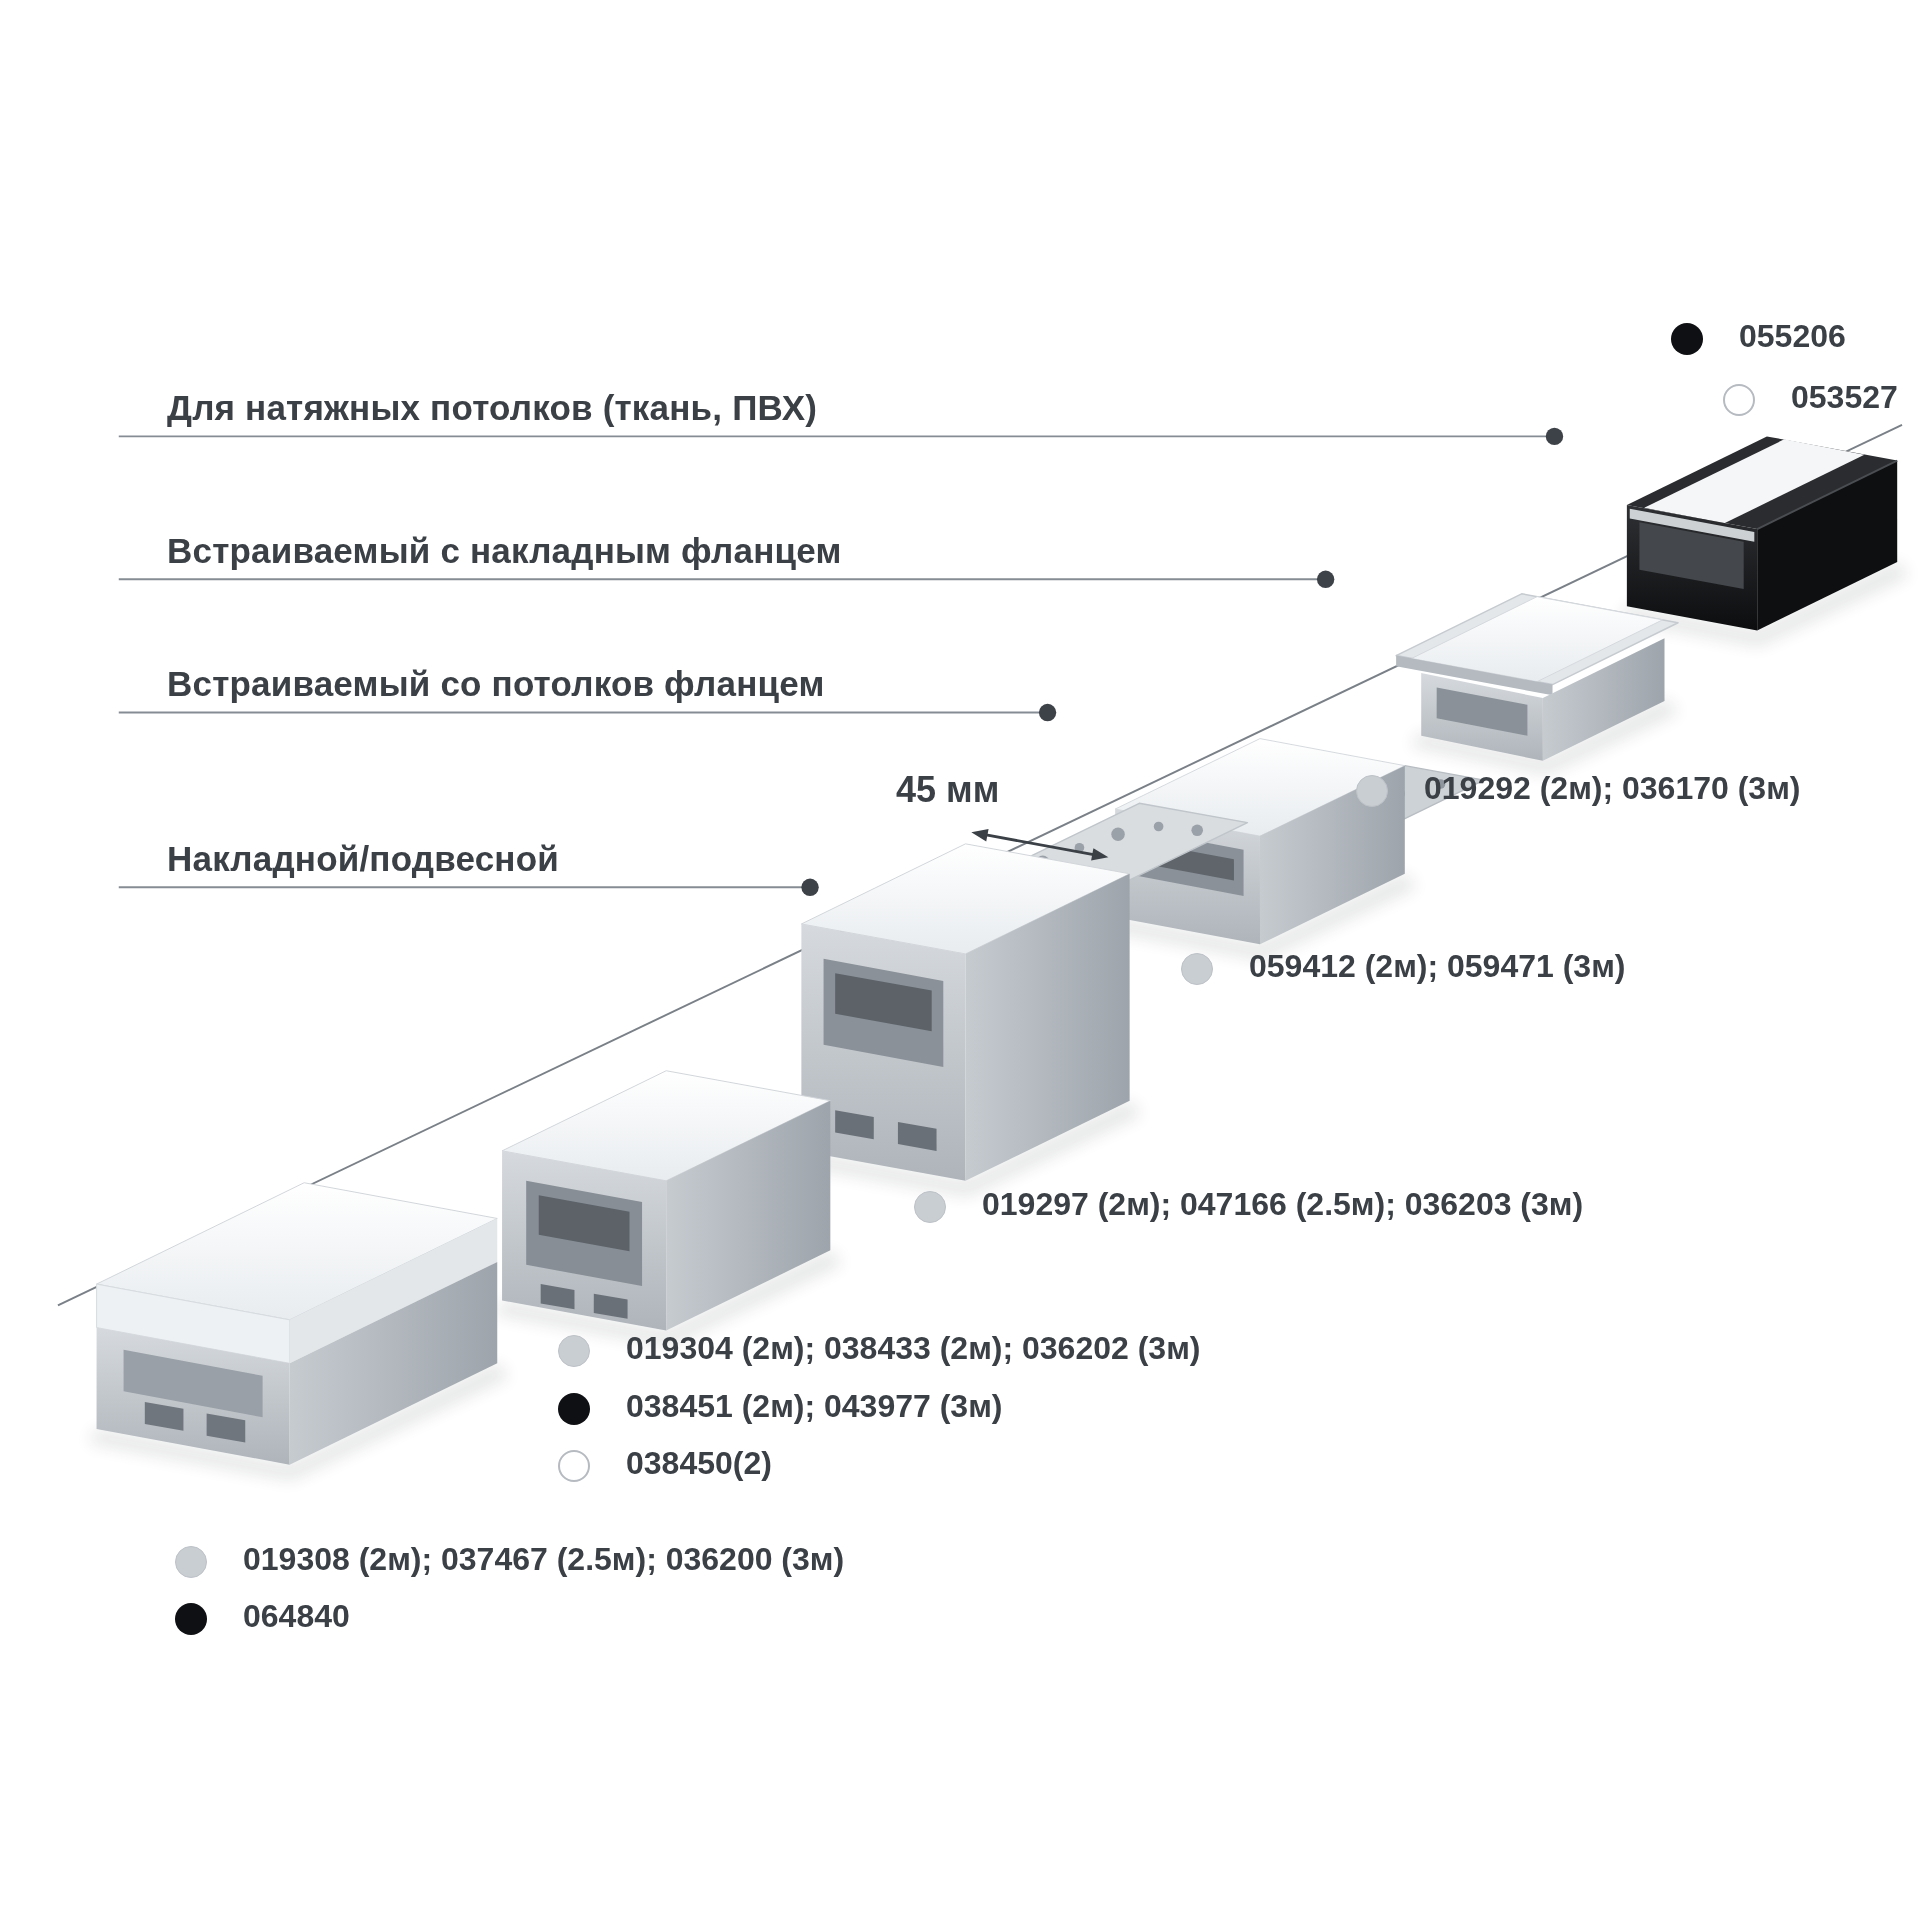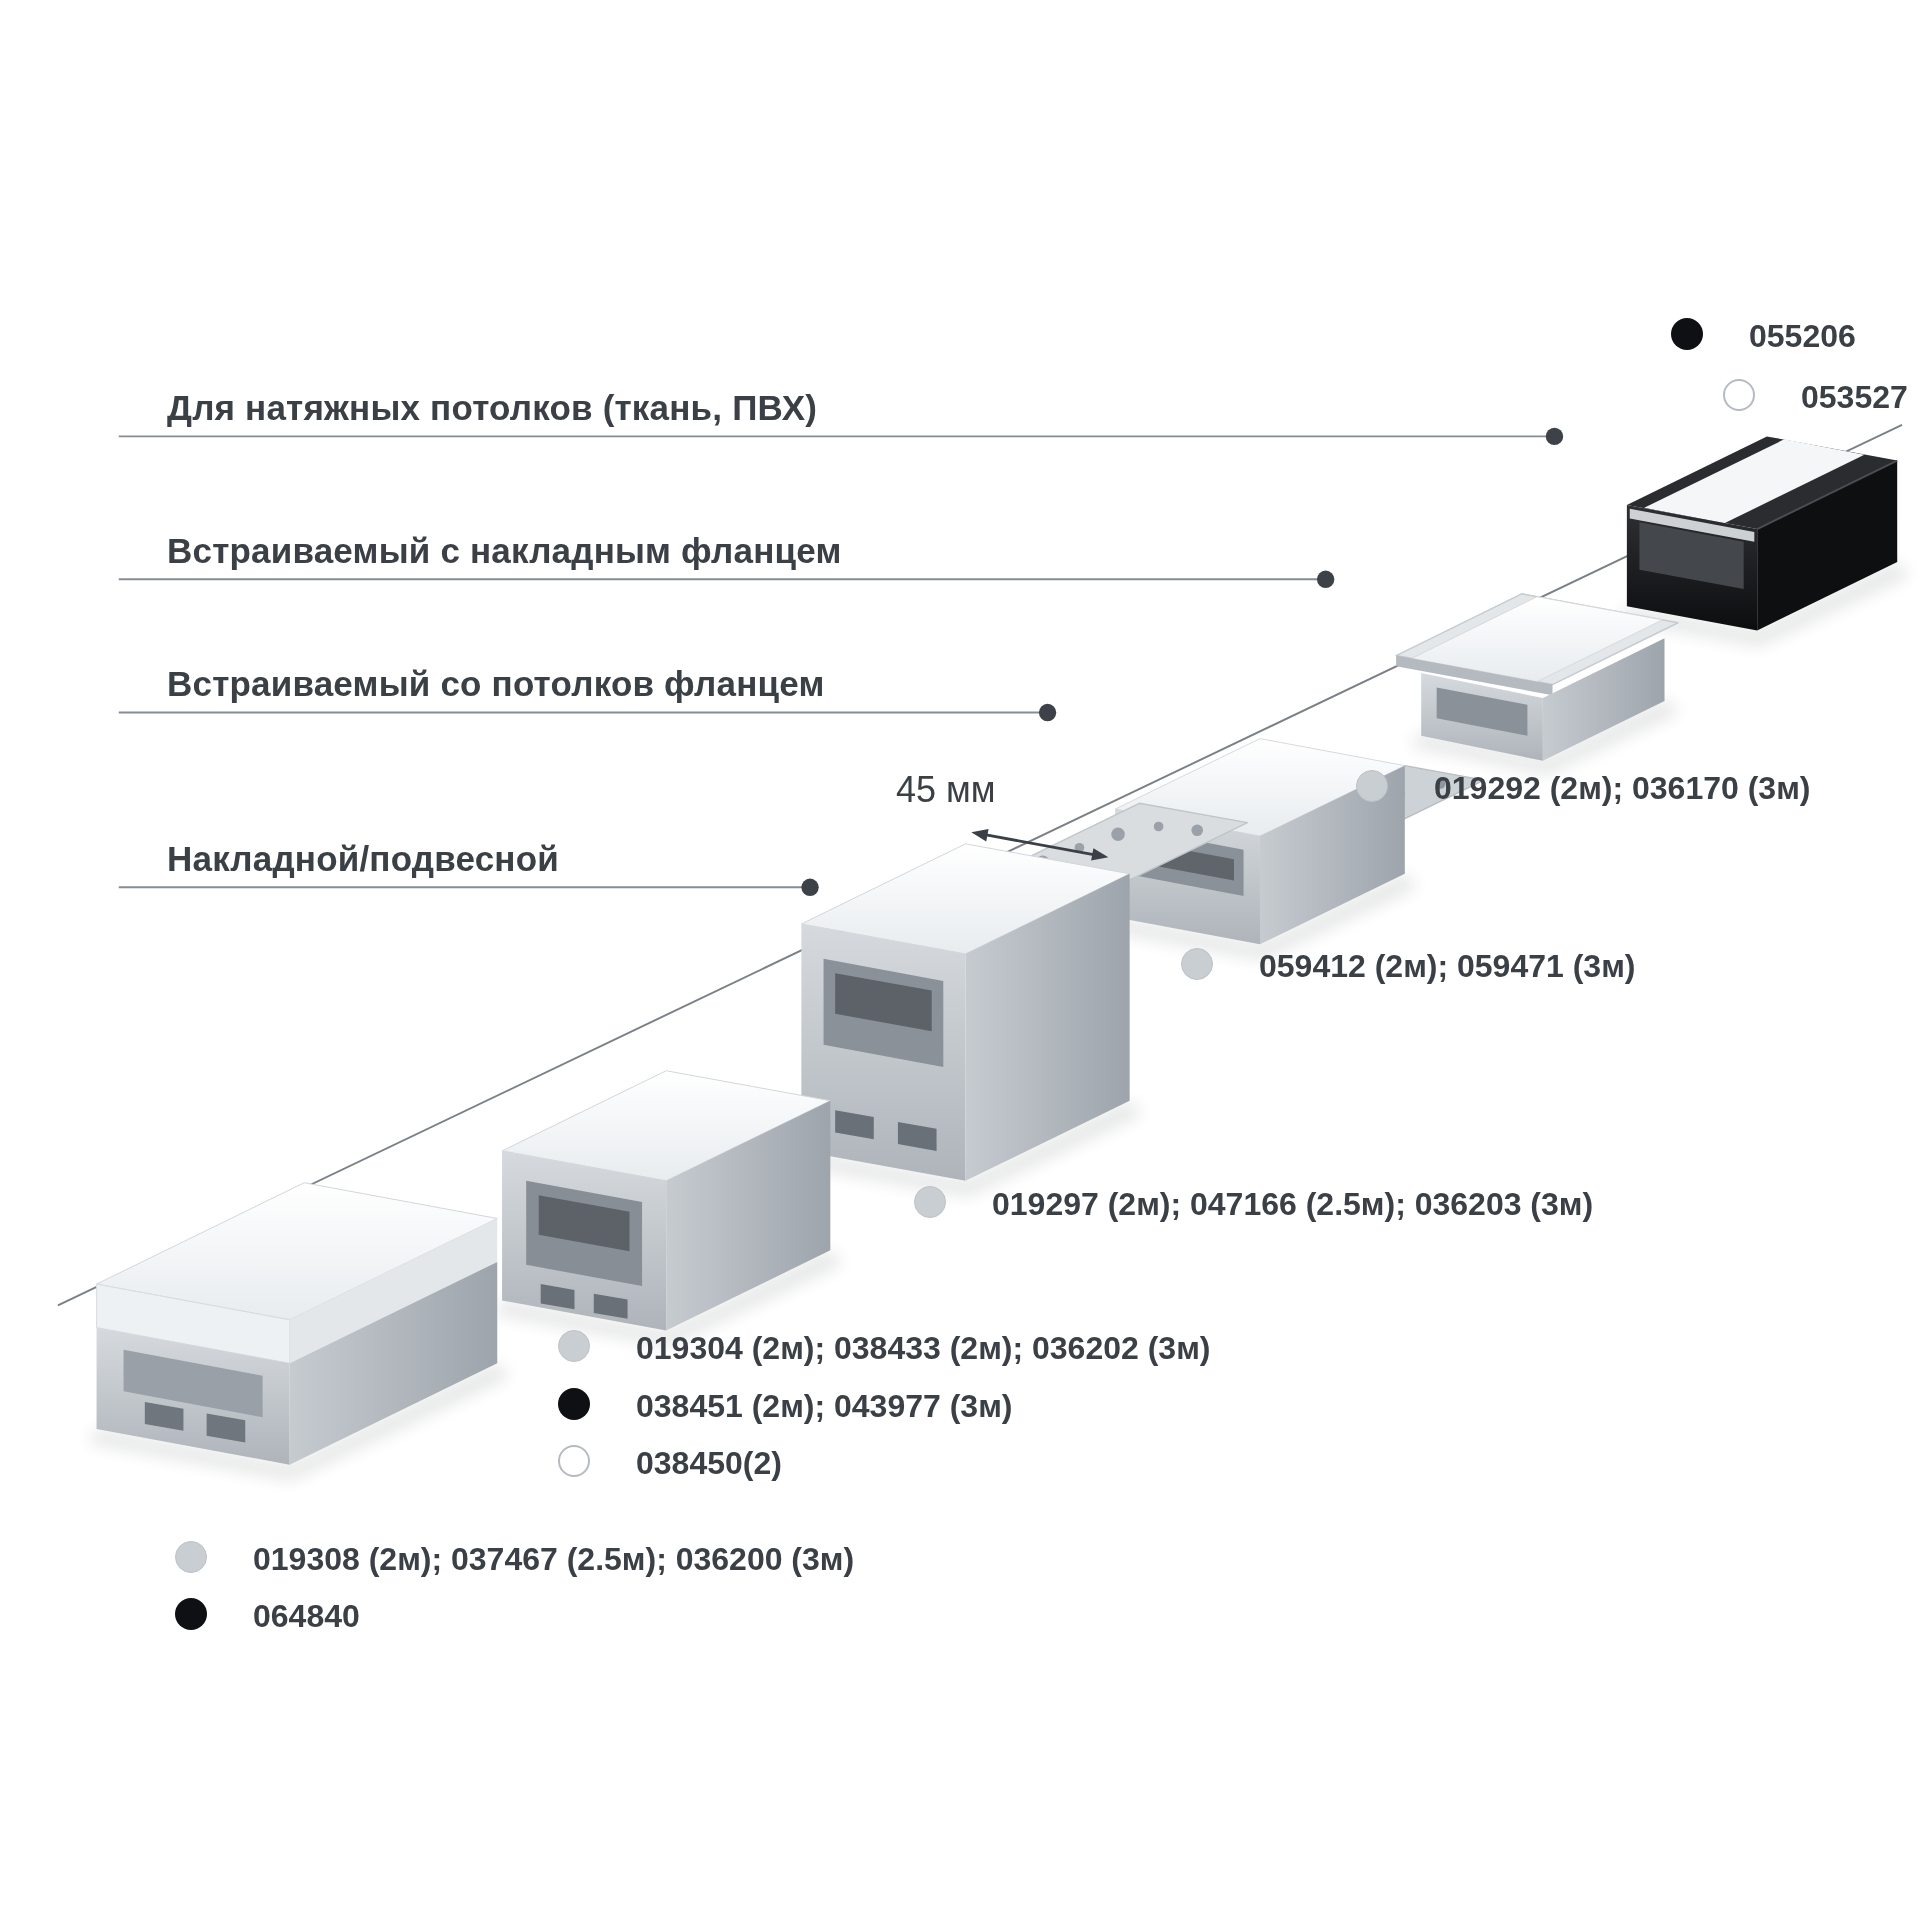--- a/index.html
+++ b/index.html
@@ -15,36 +15,36 @@
     position:absolute;
     font-size:35px;
     font-weight:700;
     letter-spacing:0.2px;
     white-space:nowrap;
     margin-left:48px;
   }
   .code-row {
     position:absolute;
     display:flex;
-    align-items:flex-start;
-    gap:46px;
+    align-items:flex-end;
+    gap:36px;
     white-space:nowrap;
   }
   .dot {
     width:32px; height:32px; border-radius:50%;
     flex:0 0 auto;
   }
   .dot[data-dot="gray"]  { background:#c9ced3; border:1.9px solid #bdc2c8; }
   .dot[data-dot="black"] { background:#0f1013; }
   .dot[data-dot="white"] { background:#ffffff; border:2.9px solid #b6bbc1; }
   .code-text { font-size:32px; font-weight:700; }
   .dim-label {
     position:absolute;
     font-size:36px;
-    font-weight:400;
+    font-weight:700;
     white-space:nowrap;
   }
   svg.diagram { position:absolute; left:0; top:0; }
 </style>
 </head>
 <body>
 
 <svg class="diagram" width="1931" height="1931" viewBox="0 0 2000 2000">
   <defs>
     <linearGradient id="gTop" x1="0" y1="0" x2="0" y2="1">

